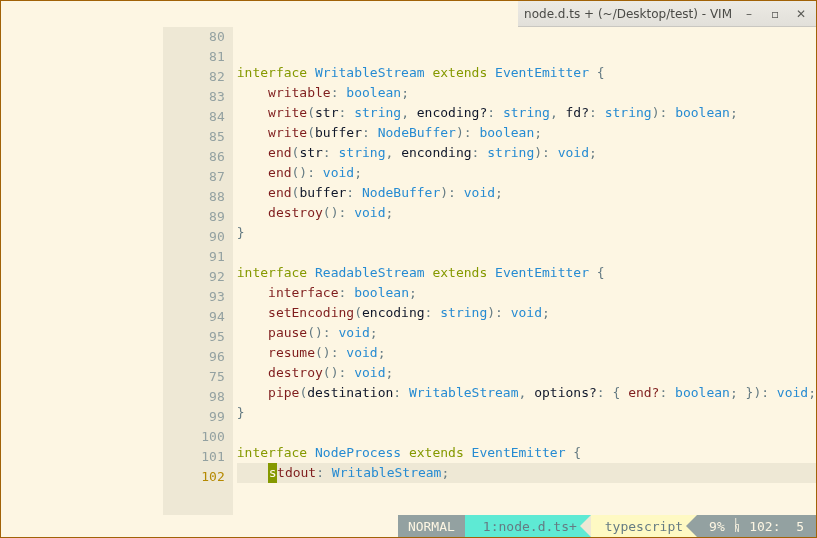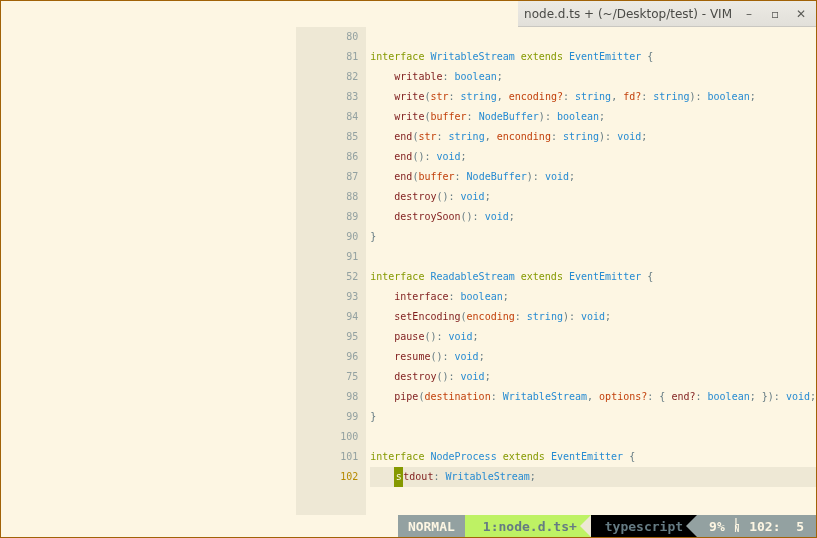--- a/index.html
+++ b/index.html
@@ -1,41 +1,41 @@
 <!DOCTYPE html>
 <html><head>
 <meta charset="utf-8">
 <style>
   * { margin: 0; padding: 0; box-sizing: border-box; }
   html, body { width: 817px; height: 538px; font-family: "DejaVu Sans Mono","Menlo","Consolas",monospace; overflow: hidden; background: #d8d8d8; }
   .window { width: 817px; height: 538px; border: 1px solid #a16207; background: #fdf6e3; display: flex; flex-direction: column; align-items: flex-end; }
   .titlebar { height: 26px; background: linear-gradient(#eceae4,#e2e0da); border-bottom: 1px solid #c9c7c1; display: flex; align-items: center; padding: 0 6px; font-family: "DejaVu Sans","Segoe UI",sans-serif; font-size: 12px; color: #4a4a46; }
   .title-text { flex: 1; text-align: center; }
   .win-btn { width: 18px; height: 14px; margin-left: 8px; display: flex; align-items: center; justify-content: center; color: #5a5a56; font-size: 12px; }
-  .editor { flex: 1; display: flex; background: #fdf6e3; font-size: 10px; line-height: 20px; overflow: hidden; }
+  .editor { flex: 1; display: flex; background: #fdf6e3; font-size: 13px; line-height: 20px; overflow: hidden; }
   .gutter { width: 70px; text-align: right; padding-right: 8px; background: #eee8d5; color: #93a1a1; }
   .gutter .ln { height: 20px; }
   .gutter .ln.current { color: #b58900; }
-  .code { flex: 1; padding-left: 4px; color: #657b83; }
+  .code { flex: 1; padding-left: 4px; color: #657b83; margin-top: 16px; }
   .row { height: 20px; white-space: pre; }
   .row.current { background: #eee8d5; }
   .kw { color: #859900; }
   .type { color: #268bd2; }
   .name { color: #7f1d1d; }
-  .param { color: #c2410c; }
+  .param { color: #0f172a; }
   .punct { color: #657b83; }
   .brace { color: #657b83; }
   .cursor { background: #859900; color: #fdf6e3; display: inline-block; width: 9px; text-align: center; }
-  .statusbar { height: 22px; display: flex; align-items: stretch; font-size: 13px; font-weight: bold; padding-left: 24px; }
+  .statusbar { height: 22px; display: flex; align-items: stretch; font-size: 13px; font-weight: normal; padding-left: 24px; }
   .sb-mode { background: #93a1a1; color: #fdf6e3; padding: 0 10px; display: flex; align-items: center; position: relative; }
   .sb-mode::after { content: ""; position: absolute; right: -11px; top: 0; border-top: 11px solid transparent; border-bottom: 11px solid transparent; border-left: 11px solid #93a1a1; }
-  .sb-file-wrap { display: flex; align-items: center; background: #bef264; color: #657b83; flex: 0 0 auto; padding-left: 18px; padding-right: 14px; position: relative; }
+  .sb-file-wrap { display: flex; align-items: center; background: #5eead4; color: #657b83; flex: 0 0 auto; padding-left: 18px; padding-right: 14px; position: relative; }
   .sb-file-wrap::after { content: ""; position: absolute; right: -11px; top: 0; border-top: 11px solid transparent; border-bottom: 11px solid transparent; border-left: 11px solid #eee8d5; }
   .sb-middle { flex: 1; background: #fdf6e3; }
-  .sb-ft { background: #000000; color: #657b83; display: flex; align-items: center; padding: 0 14px; position: relative; }
+  .sb-ft { background: #fef9c3; color: #657b83; display: flex; align-items: center; padding: 0 14px; position: relative; }
   .sb-ft::before { content: ""; position: absolute; left: -11px; top: 0; border-top: 11px solid transparent; border-bottom: 11px solid transparent; border-right: 11px solid #eee8d5; }
   .sb-pos { background: #93a1a1; color: #fdf6e3; display: flex; align-items: center; padding: 0 12px; position: relative; }
   .sb-pos::before { content: ""; position: absolute; left: -11px; top: 0; border-top: 11px solid transparent; border-bottom: 11px solid transparent; border-right: 11px solid #93a1a1; }
   .ln-sym { font-size: 8px; line-height: 7px; display: inline-block; text-align: center; margin: 0 2px; vertical-align: middle; }
 </style>
 </head>
 <body>
 <div class="window">
 
   <div class="titlebar">
@@ -52,21 +52,21 @@
       <div class="ln">82</div>
       <div class="ln">83</div>
       <div class="ln">84</div>
       <div class="ln">85</div>
       <div class="ln">86</div>
       <div class="ln">87</div>
       <div class="ln">88</div>
       <div class="ln">89</div>
       <div class="ln">90</div>
       <div class="ln">91</div>
-      <div class="ln">52</div>
+      <div class="ln">92</div>
       <div class="ln">93</div>
       <div class="ln">94</div>
       <div class="ln">95</div>
       <div class="ln">96</div>
       <div class="ln">75</div>
       <div class="ln">98</div>
       <div class="ln">99</div>
       <div class="ln">100</div>
       <div class="ln">101</div>
       <div class="ln current">102</div>
@@ -74,21 +74,20 @@
     <div class="code">
 <div class="row"></div>
 <div class="row"><span class="kw">interface</span> <span class="type">WritableStream</span> <span class="kw">extends</span> <span class="type">EventEmitter</span> <span class="brace">{</span></div>
 <div class="row">    <span class="name">writable</span><span class="punct">:</span> <span class="type">boolean</span><span class="punct">;</span></div>
 <div class="row">    <span class="name">write</span><span class="punct">(</span><span class="param">str</span><span class="punct">:</span> <span class="type">string</span><span class="punct">,</span> <span class="param">encoding?</span><span class="punct">:</span> <span class="type">string</span><span class="punct">,</span> <span class="param">fd?</span><span class="punct">:</span> <span class="type">string</span><span class="punct">):</span> <span class="type">boolean</span><span class="punct">;</span></div>
 <div class="row">    <span class="name">write</span><span class="punct">(</span><span class="param">buffer</span><span class="punct">:</span> <span class="type">NodeBuffer</span><span class="punct">):</span> <span class="type">boolean</span><span class="punct">;</span></div>
 <div class="row">    <span class="name">end</span><span class="punct">(</span><span class="param">str</span><span class="punct">:</span> <span class="type">string</span><span class="punct">,</span> <span class="param">enconding</span><span class="punct">:</span> <span class="type">string</span><span class="punct">):</span> <span class="type">void</span><span class="punct">;</span></div>
 <div class="row">    <span class="name">end</span><span class="punct">():</span> <span class="type">void</span><span class="punct">;</span></div>
 <div class="row">    <span class="name">end</span><span class="punct">(</span><span class="param">buffer</span><span class="punct">:</span> <span class="type">NodeBuffer</span><span class="punct">):</span> <span class="type">void</span><span class="punct">;</span></div>
 <div class="row">    <span class="name">destroy</span><span class="punct">():</span> <span class="type">void</span><span class="punct">;</span></div>
-<div class="row">    <span class="name">destroySoon</span><span class="punct">():</span> <span class="type">void</span><span class="punct">;</span></div>
 <div class="row"><span class="brace">}</span></div>
 <div class="row"></div>
 <div class="row"><span class="kw">interface</span> <span class="type">ReadableStream</span> <span class="kw">extends</span> <span class="type">EventEmitter</span> <span class="brace">{</span></div>
 <div class="row">    <span class="name">interface</span><span class="punct">:</span> <span class="type">boolean</span><span class="punct">;</span></div>
 <div class="row">    <span class="name">setEncoding</span><span class="punct">(</span><span class="param">encoding</span><span class="punct">:</span> <span class="type">string</span><span class="punct">):</span> <span class="type">void</span><span class="punct">;</span></div>
 <div class="row">    <span class="name">pause</span><span class="punct">():</span> <span class="type">void</span><span class="punct">;</span></div>
 <div class="row">    <span class="name">resume</span><span class="punct">():</span> <span class="type">void</span><span class="punct">;</span></div>
 <div class="row">    <span class="name">destroy</span><span class="punct">():</span> <span class="type">void</span><span class="punct">;</span></div>
 <div class="row">    <span class="name">pipe</span><span class="punct">(</span><span class="param">destination</span><span class="punct">:</span> <span class="type">WritableStream</span><span class="punct">,</span> <span class="param">options?</span><span class="punct">:</span> <span class="brace">{</span> <span class="name">end?</span><span class="punct">:</span> <span class="type">boolean</span><span class="punct">;</span> <span class="brace">}</span><span class="punct">):</span> <span class="type">void</span><span class="punct">;</span></div>
 <div class="row"><span class="brace">}</span></div>

